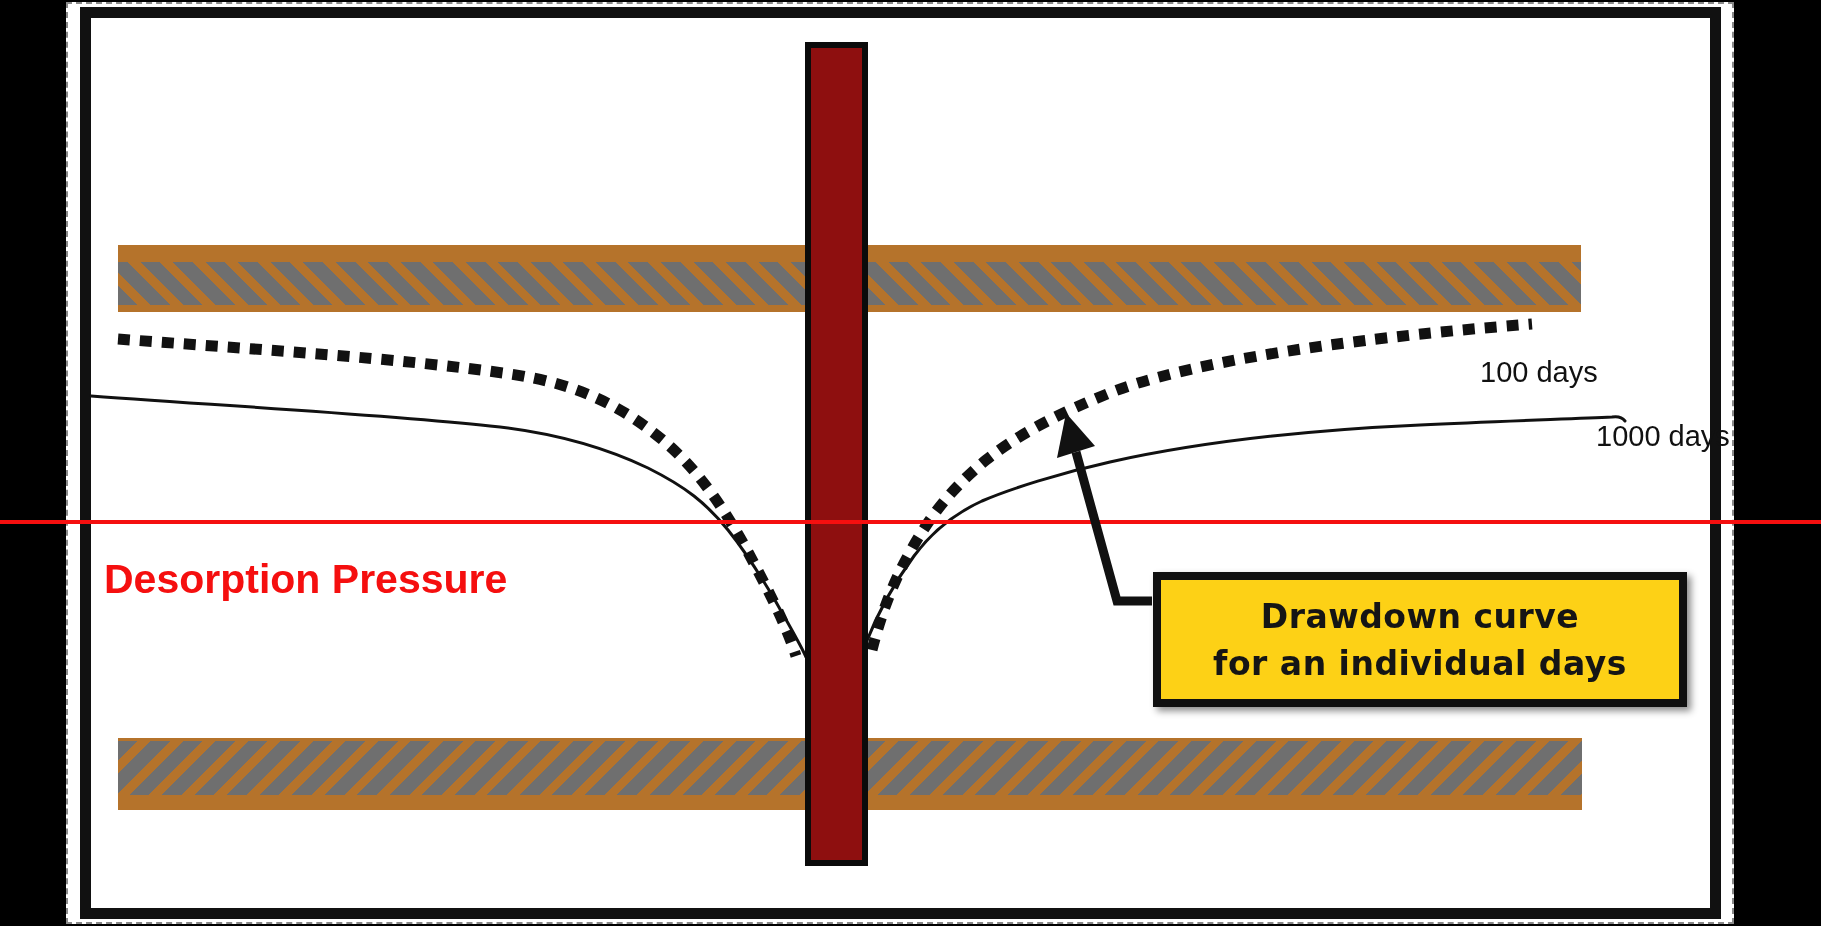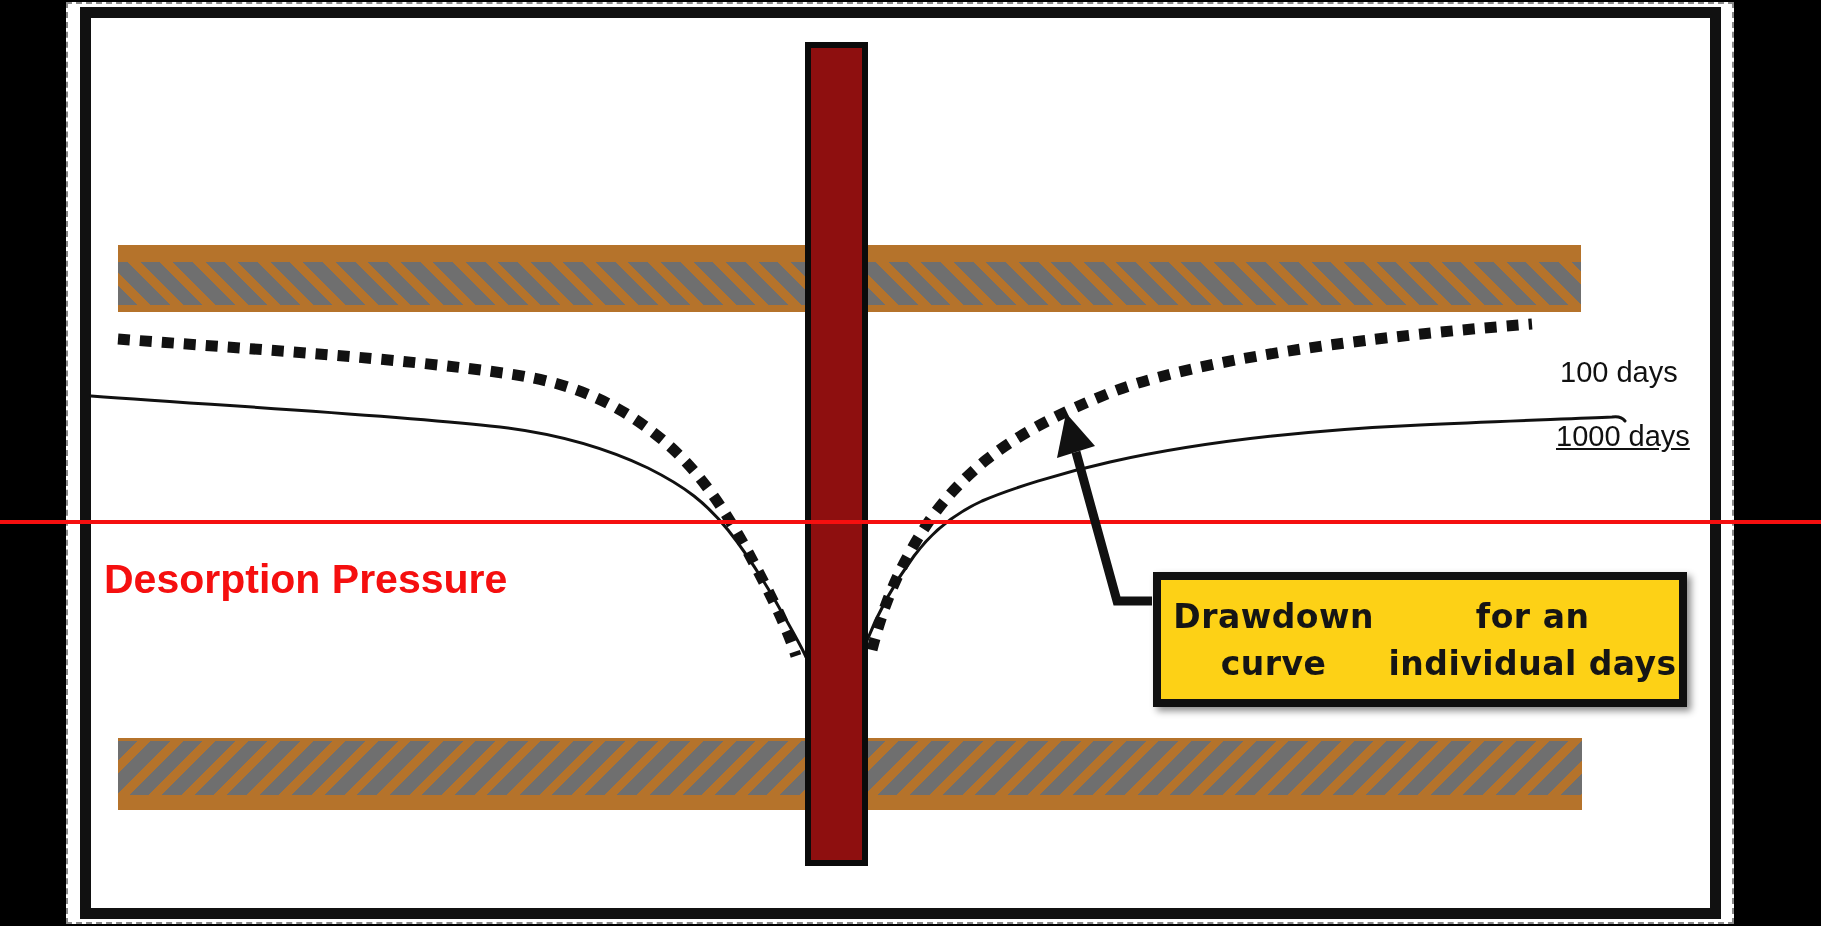--- a/index.html
+++ b/index.html
@@ -34,28 +34,28 @@
         background:var(--well-red,#8e0f0f);border:6px solid #0b0b0b;box-sizing:border-box;}
 
   
   .desorption-line{position:absolute;left:0;top:520px;width:1821px;height:4px;
         background:var(--red,#f50f0f);}
   .desorption-label{position:absolute;left:104px;top:556px;color:var(--red,#f50f0f);
         font-size:41px;font-weight:bold;white-space:nowrap;}
 
   
   .day-label{position:absolute;color:#111;font-size:29px;white-space:nowrap;}
-  .label-100{left:1560px;top:356px;}
-  .label-1000{left:1556px;top:420px;text-decoration:underline;}
+  .label-100{left:1480px;top:356px;}
+  .label-1000{left:1596px;top:420px;}
 
   
   .callout{position:absolute;left:1153px;top:572px;width:534px;height:135px;
         background:var(--yellow,#fdd116);border:8px solid #101010;box-sizing:border-box;
         box-shadow:4px 4px 7px rgba(0,0,0,.45);
-        display:flex;flex-direction:row;justify-content:center;align-items:center;
+        display:flex;flex-direction:column;justify-content:center;align-items:center;
         font-family:"DejaVu Sans",sans-serif;font-weight:bold;font-size:33px;
         color:#151515;line-height:47px;letter-spacing:.5px;text-align:center;}
 
   .z2{z-index:2}.z3{z-index:3}.z4{z-index:4}.z5{z-index:5}.z6{z-index:6}.z7{z-index:7}.z8{z-index:8}
 </style>
 </head>
 <body>
 
 <div id="stage">
 

